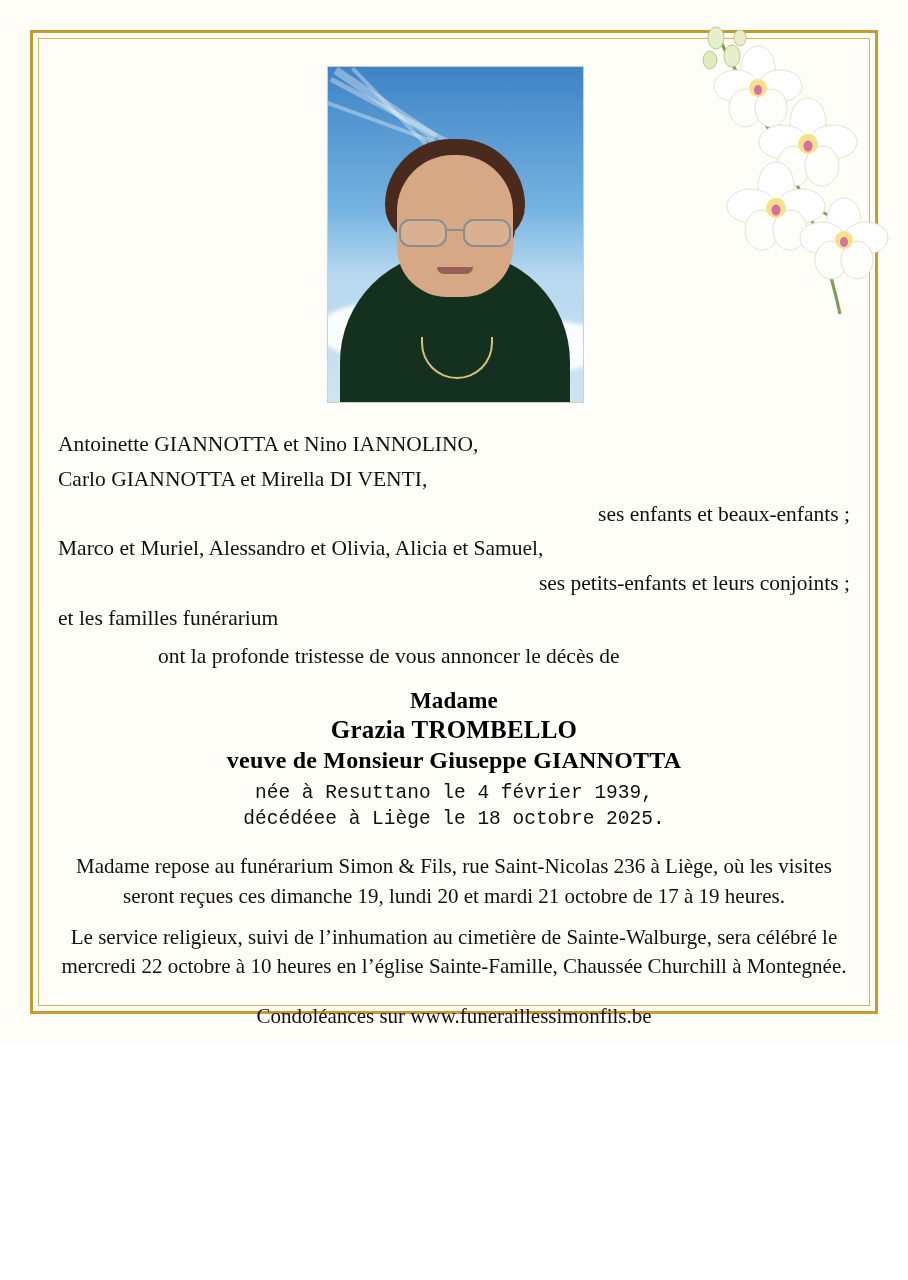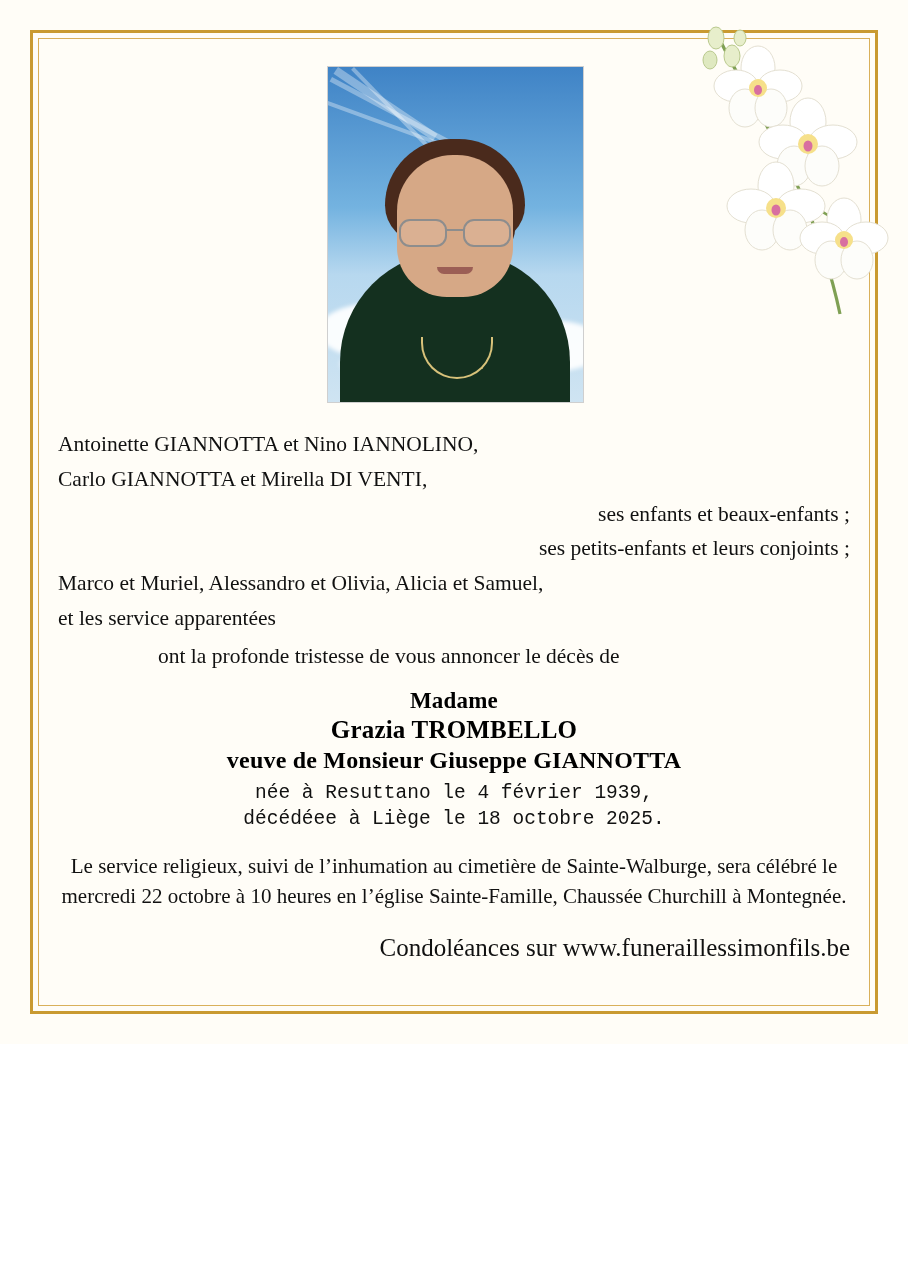--- a/index.html
+++ b/index.html
@@ -244,22 +244,22 @@
     text-align: center;
     font-size: 21px;
     line-height: 1.42;
     color: #111;
   }
   .notice p { margin: 0; }
   .notice .para2 { margin-top: 11px; }
 
   .condolences {
     margin-top: 22px;
-    text-align: right;
-    font-size: 25px;
+    text-align: center;
+    font-size: 21px;
     color: #111;
   }
 </style>
 </head>
 <body>
 
 <div class="card">
 
   <div class="frame-outer"></div>
   <div class="frame-inner"></div>
@@ -340,38 +340,39 @@
         </div>
         <div class="mouth"></div>
         <div class="necklace"></div>
       </div>
     </div>
 
     <div class="family">
       <div class="line">Antoinette GIANNOTTA et Nino IANNOLINO,</div>
       <div class="line">Carlo GIANNOTTA et Mirella DI VENTI,</div>
       <div class="line indent-right">ses enfants et beaux-enfants ;</div>
+      <div class="line">Marco et Muriel, Alessandro et Olivia, Alicia et Samuel,</div>
       <div class="line indent-right">ses petits-enfants et leurs conjoints ;</div>
-      <div class="line">Marco et Muriel, Alessandro et Olivia, Alicia et Samuel,</div>
-      <div class="line">et les service apparentées</div>
+      <div class="line">et les familles funérarium</div>
     </div>
 
     <div class="announce">ont la profonde tristesse de vous annoncer le décès de</div>
 
     <div class="name-block">
       <div class="name-madame">Madame</div>
       <div class="name-main">Grazia TROMBELLO</div>
       <div class="name-spouse">veuve de Monsieur Giuseppe GIANNOTTA</div>
     </div>
 
     <div class="dates">
       <div>née à Resuttano le 4 février 1939,</div>
       <div>décédéee à Liège le 18 octobre 2025.</div>
     </div>
 
     <div class="notice">
+      <p>Madame repose au funérarium Simon &amp; Fils, rue Saint-Nicolas 236 à Liège, où les visites seront reçues ces dimanche 19, lundi 20 et mardi 21 octobre de 17 à 19 heures.</p>
       <p class="para2">Le service religieux, suivi de l’inhumation au cimetière de Sainte-Walburge, sera célébré le mercredi 22 octobre à 10 heures en l’église Sainte-Famille, Chaussée Churchill à Montegnée.</p>
     </div>
 
     <div class="condolences">Condoléances sur www.funeraillessimonfils.be</div>
 
   </div>
 </div>
 
 </body></html>

